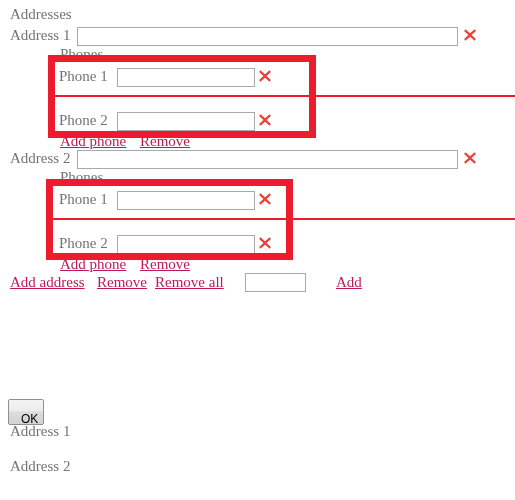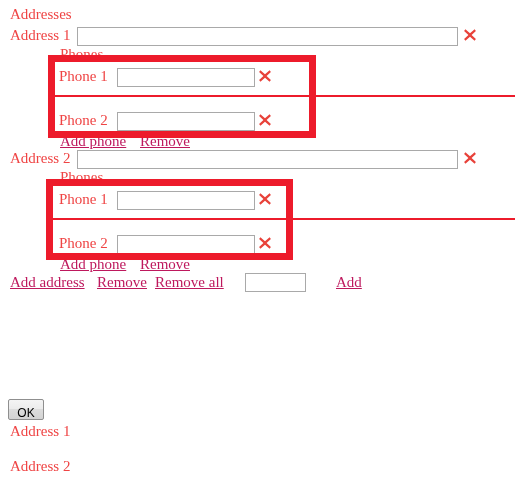--- a/index.html
+++ b/index.html
@@ -23,21 +23,21 @@
     left: 0;
     top: 0;
     width: 515px;
     height: 500px;
   }
 
   
   .lbl {
     font-family: "Liberation Serif", "DejaVu Serif", serif;
     font-size: 15px;
-    color: #ef4444;
+    color: #737373;
     white-space: nowrap;
     line-height: 16px;
   }
 
   
   .abs { position: absolute; }
 
   
   input.txt {
     position: absolute;
@@ -94,21 +94,21 @@
   
   button.okbtn {
     position: absolute;
     box-sizing: border-box;
     font-family: "Liberation Sans", sans-serif;
     font-size: 12px;
     color: #000;
     background: linear-gradient(to bottom, #f4f4f4 0%, #ececec 45%, #dcdcdc 50%, #d3d3d3 100%);
     border: 1px solid #8f8f8f;
     border-radius: 2px;
-    padding: 6px;
+    padding: 12px;
     cursor: pointer;
     text-align: center;
   }
 </style>
 </head>
 <body>
 
 <div class="page">
 
   <div class="lbl abs" style="left:10px; top:6px;">Addresses</div>

